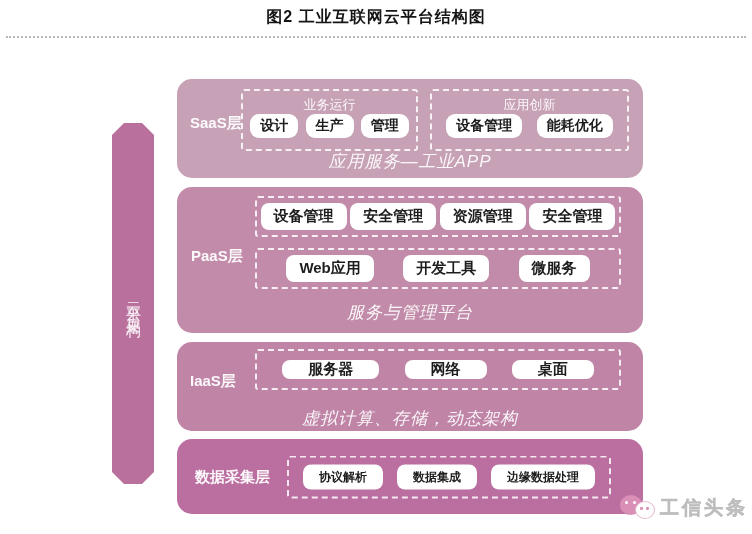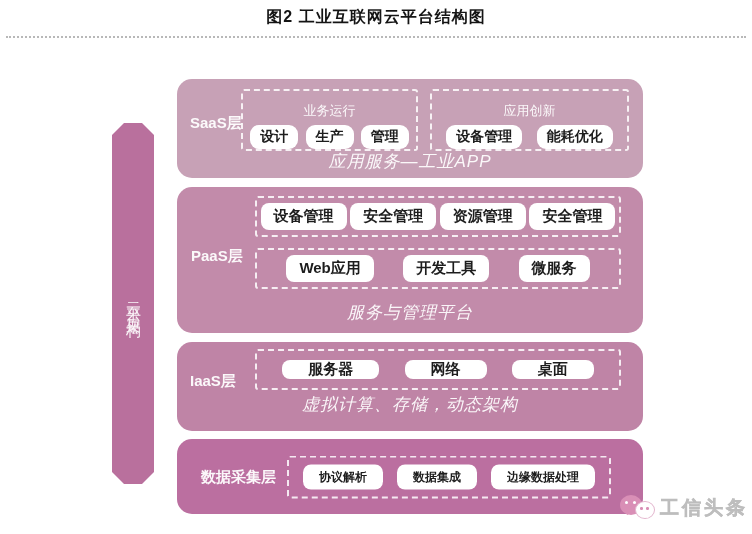--- a/index.html
+++ b/index.html
@@ -32,31 +32,31 @@
   .layer-paas{top:187px;height:146px;background:var(--paas,#c28baa);}
   .layer-iaas{top:342px;height:89px;background:var(--iaas,#bf84a6);}
   .layer-data{top:439px;height:75px;background:var(--data,#bb6fa0);}
   .layer-label{
     position:absolute;color:#ffffff;font-size:15px;font-weight:600;opacity:.95;
     white-space:nowrap;
   }
   .saas-label{left:13px;top:35px;}
   .paas-label{left:14px;top:60px;}
   .iaas-label{left:13px;top:30px;}
-  .data-label{left:24px;top:50%;transform:translateY(-50%);}
+  .data-label{left:18px;top:50%;transform:translateY(-50%);}
   .dash-box{
     position:absolute;box-sizing:border-box;
     border:2px dashed rgba(255,255,255,.85);border-radius:3px;
   }
   .saas-g1{left:64px;top:10px;width:177px;height:62px;}
   .saas-g2{left:253px;top:10px;width:199px;height:62px;}
   .group-title{
-    margin-top:11px;text-align:center;color:#ffffff;font-size:13px;opacity:.92;
+    margin-top:5px;text-align:center;color:#ffffff;font-size:13px;opacity:.92;
   }
-  .pill-row{display:flex;justify-content:space-evenly;align-items:center;margin-top:5px;}
+  .pill-row{display:flex;justify-content:space-evenly;align-items:center;}
   .dash-row{
     position:absolute;box-sizing:border-box;
     border:2px dashed rgba(255,255,255,.85);border-radius:3px;
     display:flex;justify-content:space-evenly;align-items:center;
   }
   .paas-r1{left:78px;top:9px;width:366px;height:41px;}
   .paas-r2{left:78px;top:61px;width:366px;height:41px;}
   .iaas-r1{left:78px;top:7px;width:366px;height:41px;}
   .data-r1{left:110px;top:50%;transform:translateY(-50%);width:324px;height:43px;}
   .pill{
@@ -65,21 +65,21 @@
   }
   .pill-lg{font-size:15px;border-radius:8px;padding:4px 13px;}
   .pill-xl{font-size:15px;border-radius:8px;padding:0 26px;}
   .pill-md{font-size:12px;border-radius:8px;padding:4px 16px;}
   .layer-caption{
     position:absolute;left:0;width:100%;text-align:center;color:#ffffff;
     font-size:17px;opacity:.93;letter-spacing:1px;font-style:italic;
   }
   .saas-caption{bottom:5px;}
   .paas-caption{bottom:9px;}
-  .iaas-caption{bottom:15px;text-align:center;}
+  .iaas-caption{bottom:1px;text-align:center;}
   
   .watermark{
     position:absolute;right:4px;bottom:10px;display:flex;align-items:center;z-index:5;
   }
   .wm-icon{position:relative;width:38px;height:32px;margin-right:4px;}
   .bubble-big{
     position:absolute;left:2px;top:3px;width:22px;height:20px;
     background:var(--wicon,#d98fb6);border-radius:50%;
   }
   .bubble-big::before{

